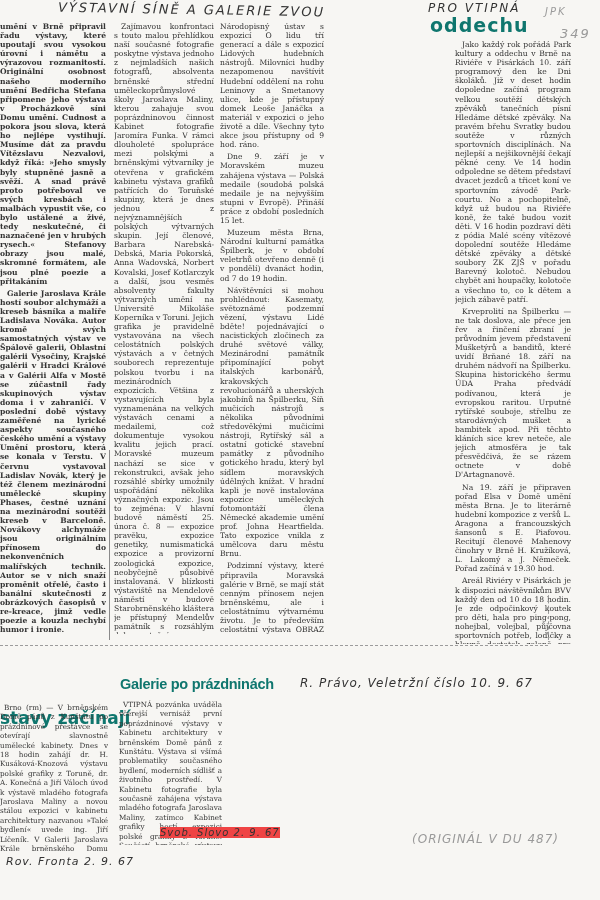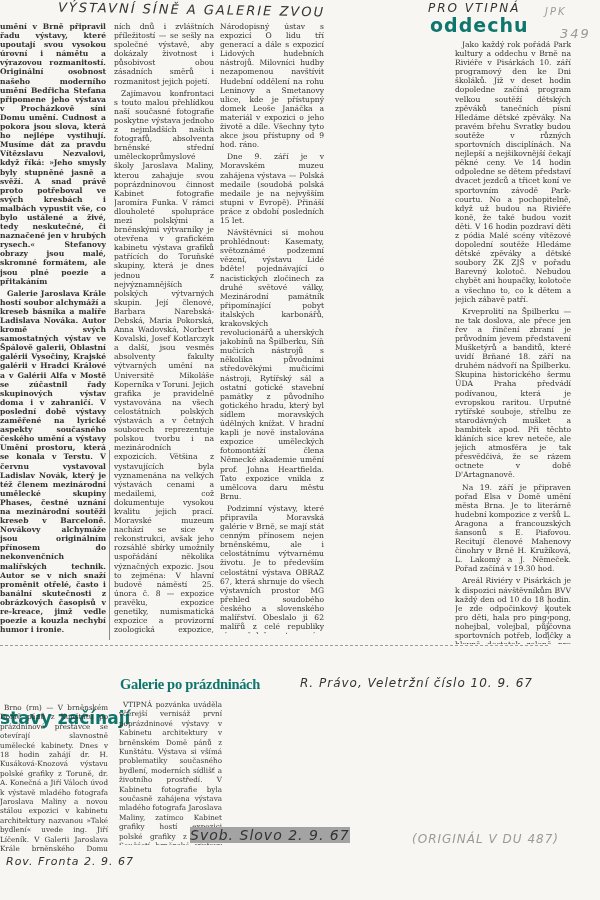--- a/index.html
+++ b/index.html
@@ -29,49 +29,49 @@
     color: #333;
   }
   .col p { margin: 0 0 3px 0; text-indent: 7px; }
   .headline {
     position: absolute;
     font-family: "DejaVu Sans", sans-serif;
     font-weight: bold;
     color: #0f766e;
     white-space: nowrap;
   }
-  .headline.serif { font-family: Liberation Serif, serif; }
+  .headline.serif { font-family: Liberation Sans, sans-serif; }
   .rule-h { position: absolute; height: 0; border-top: 1px dashed #9c9c9c; }
   .rule-v { position: absolute; width: 0; border-left: 1px solid #8a8a8a; }
 </style>
 </head>
 <body>
 
 <div class="hand" style="left:58px; top:2px; font-size:13px; transform:rotate(1deg);">VÝSTAVNÍ SÍNĚ A GALERIE ZVOU</div>
 <div class="hand" style="left:428px; top:1px; font-size:12px;">PRO VTIPNÁ</div>
 <div class="hand light" style="left:545px; top:6px; font-size:10px;">JPK</div>
 <div class="hand light" style="left:560px; top:26px; font-size:13px;text-align:center;">349</div>
 
 <div class="col" style="left:0px; top:22px; width:106px; height:612px;font-weight:bold;">
   <p style="text-indent:0">umění v Brně připravil řadu výstavy, které upoutají svou vysokou úrovní i námětu a výrazovou rozmanitostí. Originální osobnost našeho moderního umění Bedřicha Stefana připomene jeho výstava v Procházkově síni Domu umění. Cudnost a pokora jsou slova, která ho nejlépe vystihují. Musíme dát za pravdu Vítězslavu Nezvalovi, když říká: »Jeho smysly byly stupněné jasně a svěží. A snad právě proto potřeboval ve svých kresbách i malbách vypustit vše, co bylo ustálené a živé, tedy neskutečné, či naznačené jen v hrubých rysech.« Stefanovy obrazy jsou malé, skromné formátem, ale jsou plné poezie a přitakáním</p>
   <p>Galerie Jaroslava Krále hostí soubor alchymáží a kreseb básníka a malíře Ladislava Nováka. Autor kromě svých samostatných výstav ve Špálově galerii, Oblastní galérii Vysočiny, Krajské galérii v Hradci Králové a v Galérii Alfa v Mostě se zúčastnil řady skupinových výstav doma i v zahraničí. V poslední době výstavy zaměřené na lyrické aspekty současného českého umění a výstavy Umění prostoru, která se konala v Terstu. V červnu vystavoval Ladislav Novák, který je též členem mezinárodní umělecké skupiny Phases, čestné uznání na mezinárodní soutěži kreseb v Barceloně. Novákovy alchymáže jsou originálním přínosem do nekonvenčních malířských technik. Autor se v nich snaží proměnit otřelé, často i banální skutečnosti z obrázkových časopisů v re-kreace, jimž vedle poezie a kouzla nechybí humor i ironie.</p>
   <p>Na závěr cyklu koláží vystavuje v hale mladý pražský výtvarník Ivo Medek. Pracuje výhradně s barevnými reprodukcemi z obrázkových magazínů.</p>
   <p>V Domě pánů z Kunštátu vystavuje dvanáct našich současných fotografů od nestora Josefa Sudka až po ty nejmladší, zastoupené na výstavě fotografií, kterou připravila autorka Anna Fárová pod názvem 7 + 7 a která se předtím těšila mimořádnému zájmu v Praze. Dva zdánlivě neslučitelné póly — na jedné straně introvertní a lyrická, na straně druhé spontánní zachycení okamžiku, fotografie všed-</p>
 </div>
 <div class="rule-v" style="left:109px; top:450px; height:190px;"></div>
 
 <div class="col" style="left:114px; top:22px; width:100px; height:612px;">
-  <p style="text-indent:0">ních dnů i zvláštních příležitostí — se sešly na společné výstavě, aby dokázaly životnost i působivost obou zásadních směrů i rozmanitost jejich pojetí.</p>
   <p>Zajímavou konfrontaci s touto malou přehlídkou naší současné fotografie poskytne výstava jednoho z nejmladších našich fotografů, absolventa brněnské střední uměleckoprůmyslové školy Jaroslava Maliny, kterou zahajuje svou poprázdninovou činnost Kabinet fotografie Jaromíra Funka. V rámci dlouholeté spolupráce mezi polskými a brněnskými výtvarníky je otevřena v grafickém kabinetu výstava grafiků patřících do Toruňské skupiny, která je dnes jednou z nejvýznamnějších polských výtvarných skupin. Její členové, Barbara Narebská-Debská, Maria Pokorská, Anna Wadovská, Norbert Kovalski, Josef Kotlarczyk a další, jsou vesměs absolventy fakulty výtvarných umění na Universitě Mikoláše Koperníka v Toruni. Jejich grafika je pravidelně vystavována na všech celostátních polských výstavách a v četných souborech reprezentuje polskou tvorbu i na mezinárodních expozicích. Většina z vystavujících byla vyznamenána na velkých výstavách cenami a medailemi, což dokumentuje vysokou kvalitu jejich prací. Moravské muzeum nachází se sice v rekonstrukci, avšak jeho rozsáhlé sbírky umožnily uspořádání několika význačných expozic. Jsou to zejména: V hlavní budově náměstí 25. února č. 8 — expozice pravěku, expozice genetiky, numismatická expozice a provizorní zoologická expozice, neobyčejně působivě instalovaná. V blízkosti výstaviště na Mendelově náměstí v budově Starobrněnského kláštera je přístupný Mendelův památník s rozsáhlým dokumentačním materiálem o práci a životě J. Řehoře Mendela. Na konečné stanici elektrické dráhy číslo 1 a 8 v Pisárkách lze navštívit pavilón Anthropos s expozicí O původu a vývoji člověka, která se těší pozornosti světových kapacit a neobyčejně poutá rekonstrukcí mamuta na původním mamutím skeletu.</p>
 
 </div>
 
 <div class="col" style="left:220px; top:22px; width:104px; height:612px;">
   <p style="text-indent:0">Národopisný ústav s expozicí O lidu tří generací a dále s expozicí Lidových hudebních nástrojů. Milovníci hudby nezapomenou navštívit Hudební oddělení na rohu Leninovy a Smetanovy ulice, kde je přístupný domek Leoše Janáčka a materiál v expozici o jeho životě a díle. Všechny tyto akce jsou přístupny od 9 hod. ráno.</p>
   <p>Dne 9. září je v Moravském muzeu zahájena výstava — Polská medaile (soudobá polská medaile je na nejvyšším stupni v Evropě). Přináší práce z období posledních 15 let.</p>
+  <p>Muzeum města Brna, Národní kulturní památka Špilberk, je v období veletrhů otevřeno denně (i v pondělí) dvanáct hodin, od 7 do 19 hodin.</p>
   <p>Návštěvníci si mohou prohlédnout: Kasematy, světoznámé podzemní vězení, výstavu Lidé bděte! pojednávající o nacistických zločinech za druhé světové války, Mezinárodní památník připomínající pobyt italských karbonářů, krakovských revolucionářů a uherských jakobínů na Špilberku, Síň mučicích nástrojů s několika původními středověkými mučicími nástroji, Rytířský sál a ostatní gotické stavební památky z původního gotického hradu, který byl sídlem moravských údělných knížat. V hradní kapli je nově instalována expozice uměleckých fotomontáží člena Německé akademie umění prof. Johna Heartfielda. Tato expozice vnikla z umělcova daru městu Brnu.</p>
   <p>Podzimní výstavy, které připravila Moravská galérie v Brně, se mají stát cenným přínosem nejen brněnskému, ale i celostátnímu výtvarnému životu. Je to především celostátní výstava OBRAZ 67, která shrnuje do všech výstavních prostor MG přehled soudobého českého a slovenského malířství. Obeslalo ji 62 malířů z celé republiky více než dvěma sty prací.</p>
 
 </div>
 
 <div class="headline" style="left:430px; top:14px; font-size:19px; letter-spacing:1px;">oddechu</div>
 <div class="col" style="left:427px; top:40px; width:116px; height:604px;margin-left:28px;">
   <p>Jako každý rok pořádá Park kultury a oddechu v Brně na Riviéře v Pisárkách 10. září programový den ke Dni školáků. Již v deset hodin dopoledne začíná program velkou soutěží dětských zpěváků tanečních písní Hledáme dětské zpěváky. Na pravém břehu Svratky budou soutěže v různých sportovních disciplínách. Na nejlepší a nejšikovnější čekají pěkné ceny. Ve 14 hodin odpoledne se dětem představí dvacet jezdců a třicet koní ve sportovním závodě Park-courtu. No a pochopitelně, když už budou na Riviéře koně, že také budou vozit děti. V 16 hodin pozdraví děti z pódia Malé scény vítězové dopolední soutěže Hledáme dětské zpěváky a dětské soubory ZK ZJŠ v pořadu Barevný kolotoč. Nebudou chybět ani houpačky, kolotoče a všechno to, co k dětem a jejich zábavě patří.</p>
   <p>Krveprolití na Špilberku — ne tak doslova, ale přece jen řev a řinčení zbraní je průvodním jevem představení Mušketýrů a banditů, které uvidí Brňané 18. září na druhém nádvoří na Špilberku. Skupina historického šermu ÚDA Praha předvádí podívanou, která je evropskou raritou. Urputné rytířské souboje, střelbu ze starodávných mušket a bambitek apod. Při těchto kláních sice krev neteče, ale jejich atmosféra je tak přesvědčivá, že se rázem octnete v době D'Artagnanově.</p>
   <p>Na 19. září je připraven pořad Elsa v Domě umění města Brna. Je to literárně hudební kompozice z veršů L. Aragona a francouzských šansonů s E. Piafovou. Recitují členové Mahenovy činohry v Brně H. Kružíková, L. Lakomý a J. Němeček. Pořad začíná v 19.30 hod.</p>
@@ -84,16 +84,16 @@
 <div class="headline" style="left:0px; top:708px; font-size:17px;">stavy začínají</div>
 <div class="col" style="left:0px; top:703px; width:108px; height:150px; font-size:7.2px; line-height:9.4px;">
   <p style="text-indent:4px">Brno (rm) — V brněnském Domě pánů z Kunštátu po prázdninové přestávce se otevírají slavnostně umělecké kabinety. Dnes v 18 hodin zahájí dr. H. Kusáková-Knozová výstavu polské grafiky z Toruně, dr. A. Konečná a Jiří Váloch úvod k výstavě mladého fotografa Jaroslava Maliny a novou stálou expozici v kabinetu architektury nazvanou »Také bydlení« uvede ing. Jiří Líčeník. V Galerii Jaroslava Krále brněnského Domu umění je současně zahájení výstavy alchymáží Ladislava Nováka. V programu vernisáže bude provedena fónická báseň Kámen mudrců.</p>
 </div>
 <div class="hand" style="left:6px; top:855px; font-size:11px; letter-spacing:1px;">Rov. Fronta 2. 9. 67</div>
 
 <div class="headline serif" style="left:120px; top:676px; font-size:14.5px; letter-spacing:-0.3px;">Galerie po prázdninách</div>
 <div class="col" style="left:119px; top:700px; width:103px; height:145px; font-size:7.2px; line-height:9.4px;">
   <p style="text-indent:4px">VTIPNÁ pozvánka uváděla včerejší vernisáž první poprázdninové výstavy v Kabinetu architektury v brněnském Domě pánů z Kunštátu. Výstava si všímá problematiky současného bydlení, moderních sídlišť a životního prostředí. V Kabinetu fotografie byla současně zahájena výstava mladého fotografa Jaroslava Maliny, zatímco Kabinet grafiky hostí expozici polské grafiky z Toruně. Součástí brněnské výstavy dosud zahajované expozice alchymáží Ladislava Nováka v Domě umění, k jejíž vernisáži v Galerii Jaroslava Krále byla provedena Novákova fónická báseň Kámen mudrců.</p>
 </div>
-<div class="hand" style="left:160px; top:827px; font-size:14px; letter-spacing:1px; background:#a3a3a3;margin-left:30px;">Svob. Slovo 2. 9. 67</div>
+<div class="hand" style="left:160px; top:827px; font-size:10px; letter-spacing:1px; background:#ef4444;">Svob. Slovo 2. 9. 67</div>
 
 <div class="hand" style="left:300px; top:676px; font-size:12px; letter-spacing:1px;">R. Právo, Veletržní číslo 10. 9. 67</div>
 <div class="hand light" style="left:412px; top:832px; font-size:12px; letter-spacing:1px;">(ORIGINÁL V DU 487)</div>
 
 </body></html>

